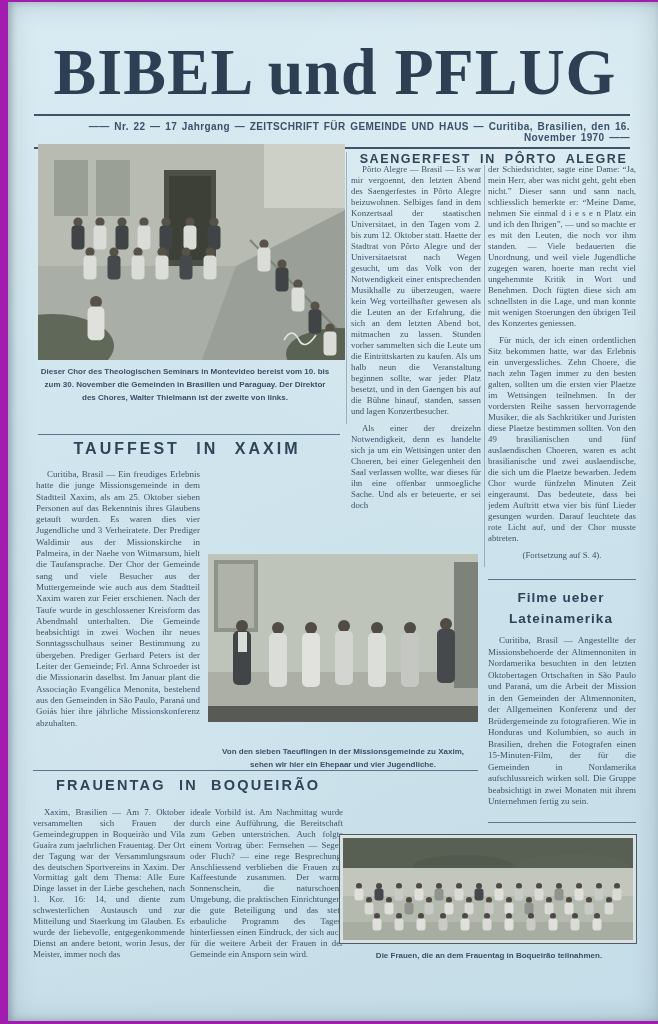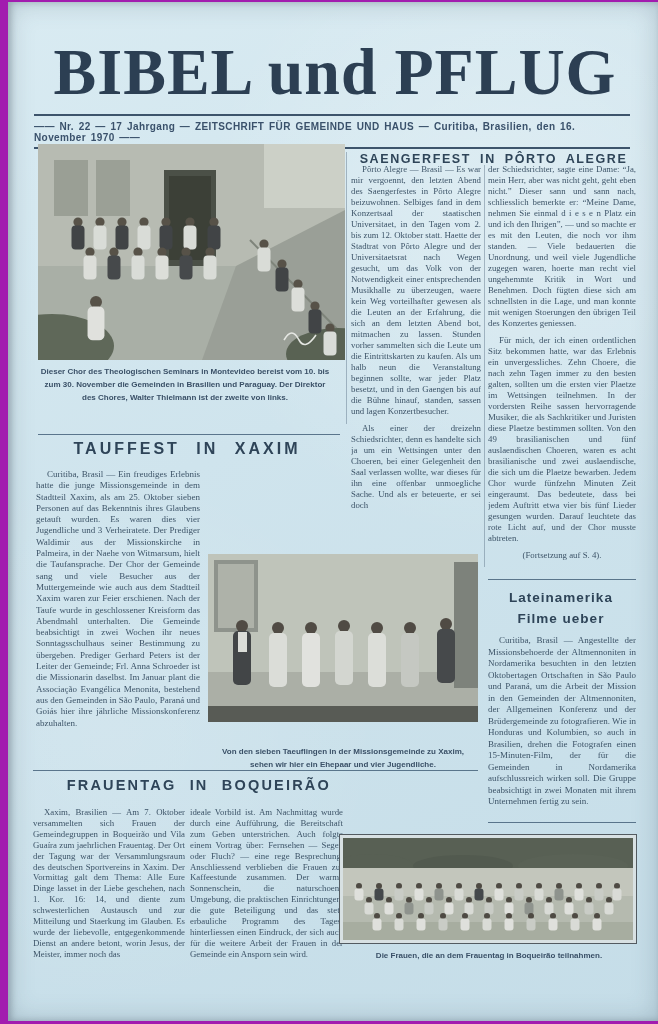--- a/index.html
+++ b/index.html
@@ -17,29 +17,29 @@
   .masthead{
     left:22px;right:18px;top:34px;height:74px;
     font-family:"Liberation Serif",serif;font-weight:700;
     font-size:64px;line-height:72px;text-align:center;
     color:#2c3f53;letter-spacing:1px;margin:0;
     transform:scaleY(1.04);
   }
   .dateline{
     left:26px;right:28px;top:112px;
     border-top:2px solid #3d546b;border-bottom:2px solid #3d546b;
-    padding:5px 0 4px 0;text-align:left;
+    padding:5px 0 4px 0;text-align:right;
     font-family:"Liberation Sans",sans-serif;font-size:10px;
     color:#3a516b;letter-spacing:.4px;word-spacing:1.5px;font-weight:700;
   }
   
   h2,h3{margin:0;font-family:"Liberation Sans",sans-serif;color:#2e4458;font-weight:700;}
   .h-saeng{left:343px;top:138px;width:285px;text-align:center;font-size:12.5px;letter-spacing:1.6px;word-spacing:4px;margin-top:12px;}
   .h-tauf{left:28px;top:438px;width:302px;text-align:center;font-size:16px;letter-spacing:3px;word-spacing:9px;}
-  .h-frau{left:19px;top:775px;width:304px;text-align:right;font-size:14.5px;letter-spacing:2.2px;word-spacing:7px;}
+  .h-frau{left:48px;top:775px;width:304px;text-align:left;font-size:14.5px;letter-spacing:2.2px;word-spacing:7px;}
   .h-filme{left:478px;top:586px;width:150px;text-align:center;font-size:13.5px;letter-spacing:1px;line-height:1.55;}
   
   .copy{
     font-family:"Liberation Serif",serif;color:#3d5468;
     font-size:8.8px;line-height:11px;text-align:justify;
     overflow:hidden;hyphens:auto;-webkit-hyphens:auto;
   }
   .copy p{margin:0 0 6px 0;}
   .ind{text-indent:11px;}
   .cont{text-align:center;text-indent:0;}
@@ -122,32 +122,32 @@
       </svg>
     </figure>
     <figcaption class="abs cap cap-choir">Dieser Chor des Theologischen Seminars in Montevideo bereist vom 10. bis zum 30. November die Gemeinden in Brasilien und Paraguay. Der Direktor des Chores, Walter Thielmann ist der zweite von links.</figcaption>
     <div class="abs hr" style="left:30px;top:432px;width:302px;"></div>
 
     <h2 class="abs h-saeng">SAENGERFEST IN PÔRTO ALEGRE</h2>
     <div class="abs vr" style="left:338px;top:150px;height:272px;"></div>
     <div class="abs vr" style="left:476px;top:163px;height:402px;"></div>
     <div class="abs copy c-saeng1">
       <p class="ind">Pôrto Alegre — Brasil — Es war mir vergoennt, den letzten Abend des Saengerfestes in Pôrto Alegre beizuwohnen. Selbiges fand in dem Konzertsaal der staatischen Universitaet, in den Tagen vom 2. bis zum 12. Oktober statt. Haette der Stadtrat von Pôrto Alegre und der Universitaetsrat nach Wegen gesucht, um das Volk von der Notwendigkeit einer entsprechenden Musikhalle zu überzeugen, waere kein Weg vorteilhafter gewesen als die Leuten an der Erfahrung, die sich an dem letzten Abend bot, mitmachen zu lassen. Stunden vorher sammelten sich die Leute um die Eintrittskarten zu kaufen. Als um halb neun die Veranstaltung beginnen sollte, war jeder Platz besetzt, und in den Gaengen bis auf die Bühne hinauf, standen, sassen und lagen Konzertbesucher.</p>
-      <p class="ind">Als einer der dreizehn Schiedsrichter, denn es handelte sich ja um ein Wettsingen unter den Choeren, bei einer Gelegenheit den Saal verlassen wollte, war dieses für ihn eine offenbar unmoegliche Sache. Und als er beteuerte, er sei doch</p>
+      <p class="ind">Als einer der dreizehn Notwendigkeit, denn es handelte sich ja um ein Wettsingen unter den Choeren, bei einer Gelegenheit den Saal verlassen wollte, war dieses für ihn eine offenbar unmoegliche Sache. Und als er beteuerte, er sei doch</p>
     </div>
     <div class="abs copy c-saeng2">
       <p>der Schiedsrichter, sagte eine Dame: “Ja, mein Herr, aber was nicht geht, geht eben nicht.” Dieser sann und sann nach, schliesslich bemerkte er: “Meine Dame, nehmen Sie einmal  d i e s e n  Platz ein und ich den Ihrigen”, — und so machte er es mit den Leuten, die noch vor ihm standen. — Viele bedauerten die Unordnung, und weil viele Jugendliche zugegen waren, hoerte man recht viel ungehemmte Kritik in Wort und Benehmen. Doch fügten diese sich am schnellsten in die Lage, und man konnte mit wenigen Stoerungen den übrigen Teil des Konzertes geniessen.</p>
       <p class="ind">Für mich, der ich einen ordentlichen Sitz bekommen hatte, war das Erlebnis ein unvergessliches. Zehn Choere, die nach zehn Tagen immer zu den besten galten, sollten um die ersten vier Plaetze im Wettsingen teilnehmen. In der vordersten Reihe sassen hervorragende Musiker, die als Sachkritiker und Juristen diese Plaetze bestimmen sollten. Von den 49 brasilianischen und fünf auslaendischen Choeren, waren es acht brasilianische und zwei auslaendische, die sich um die Plaetze bewarben. Jedem Chor wurde fünfzehn Minuten Zeit eingeraumt. Das bedeutete, dass bei jedem Auftritt etwa vier bis fünf Lieder gesungen wurden. Darauf leuchtete das rote Licht auf, und der Chor musste abtreten.</p>
       <p class="cont">(Fortsetzung auf S. 4).</p>
     </div>
     <div class="abs hr" style="left:480px;top:577px;width:148px;"></div>
 
     <h3 class="abs h-filme">
+      <span style="display:block">Filme ueber</span>
       <span style="display:block">Lateinamerika</span>
-      <span style="display:block">Filme ueber</span>
     </h3>
     <div class="abs copy c-filme">
       <p class="ind">Curitiba, Brasil — Angestellte der Missionsbehoerde der Altmennoniten in Nordamerika besuchten in den letzten Oktobertagen Ortschaften in São Paulo und Paraná, um die Arbeit der Mission in den Gemeinden der Altmennoniten, der Allgemeinen Konferenz und der Brüdergemeinde zu fotografieren. Wie in Honduras und Kolumbien, so auch in Brasilien, drehen die Fotografen einen 15-Minuten-Film, der für die Gemeinden in Nordamerika aufschlussreich wirken soll. Die Gruppe beabsichtigt in zwei Monaten mit ihrem Unternehmen fertig zu sein.</p>
     </div>
     <div class="abs hr" style="left:480px;top:820px;width:148px;"></div>
 
     <h2 class="abs h-tauf">TAUFFEST IN XAXIM</h2>
     <div class="abs copy c-tauf">
       <p class="ind">Curitiba, Brasil — Ein freudiges Erlebnis hatte die junge Missionsgemeinde in dem Stadtteil Xaxim, als am 25. Oktober sieben Personen auf das Bekenntnis ihres Glaubens getauft wurden. Es waren dies vier Jugendliche und 3 Verheiratete. Der Prediger Waldimir aus der Missionskirche in Palmeira, in der Naehe von Witmarsum, hielt die Taufansprache. Der Chor der Gemeinde sang und viele Besucher aus der Muttergemeinde wie auch aus dem Stadtteil Xaxim waren zur Feier erschienen. Nach der Taufe wurde in geschlossener Kreisform das Abendmahl unterhalten. Die Gemeinde beabsichtigt in zwei Wochen ihr neues Sonntagsschulhaus seiner Bestimmung zu übergeben. Prediger Gerhard Peters ist der Leiter der Gemeinde; Frl. Anna Schroeder ist die Missionarin daselbst. Im Januar plant die Associação Evangélica Menonita, bestehend aus den Gemeinden in São Paulo, Paraná und Goiás hier ihre jährliche Missionskonferenz abzuhalten.</p>
     </div>

